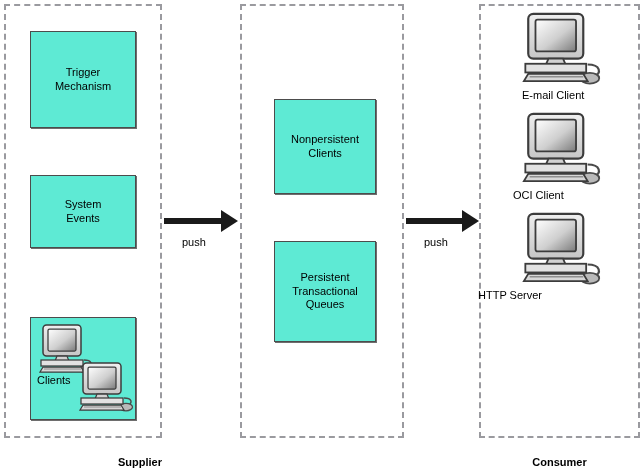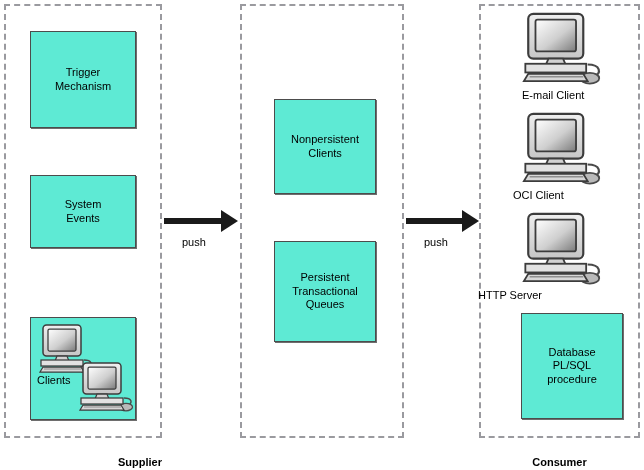--- a/index.html
+++ b/index.html
@@ -280,21 +280,16 @@
       <rect x="10" y="2" width="76" height="62" rx="7" fill="url(#bodyg5)" stroke="#3c3c3c" stroke-width="3"></rect>
       <rect x="20" y="10" width="56" height="44" rx="3" fill="url(#scr5)" stroke="#3c3c3c" stroke-width="2.5"></rect>
       <path d="M38 64 L34 73 L62 73 L58 64 Z" fill="#d2d2d2" stroke="#3c3c3c" stroke-width="2.5"></path>
       <rect x="6" y="71" width="84" height="12" fill="#e2e2e2" stroke="#3c3c3c" stroke-width="2.5"></rect>
       <path d="M10 85 L86 85 L92 95 L4 95 Z" fill="#d7d7d7" stroke="#3c3c3c" stroke-width="2.5"></path>
       <path d="M12 89 L86 89" stroke="#8e8e8e" stroke-width="2"></path>
     </svg>
   </div>
   <span class="device-caption" style="left:478px; top:289px;">HTTP Server</span>
 
-  <div class="box" style="left:521px; top:313px; width:102px; height:106px;">
-    <span class="box-label">Database
-PL/SQL
-procedure</span>
-  </div>
 
   <span class="lane-caption" style="left:479px; top:456px; width:161px;">Consumer</span>
 
 </div>
 
 </body></html>

